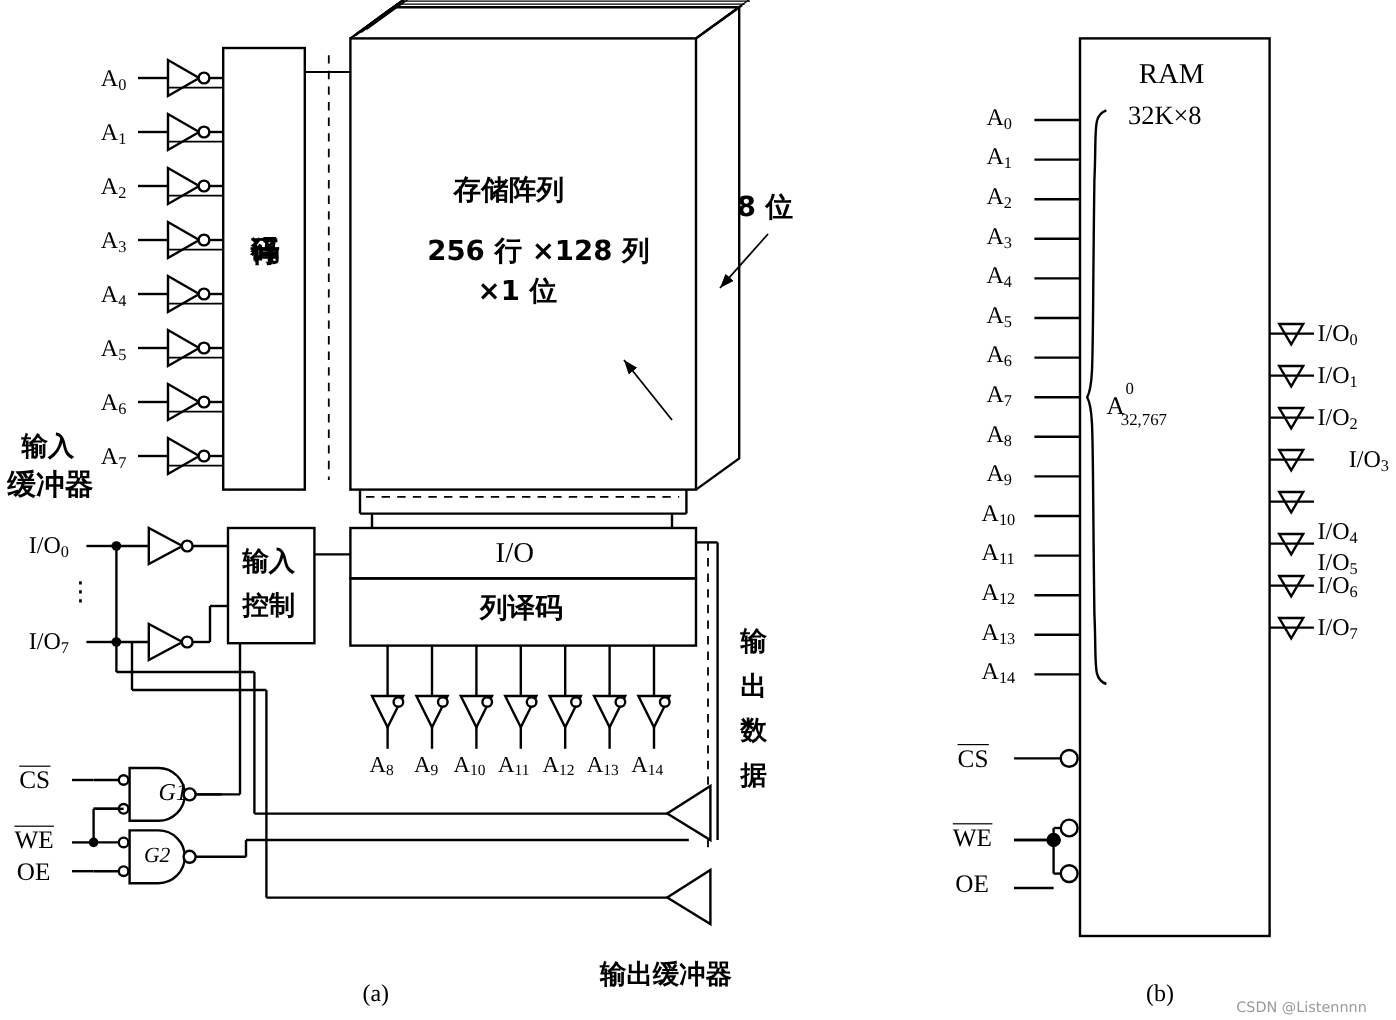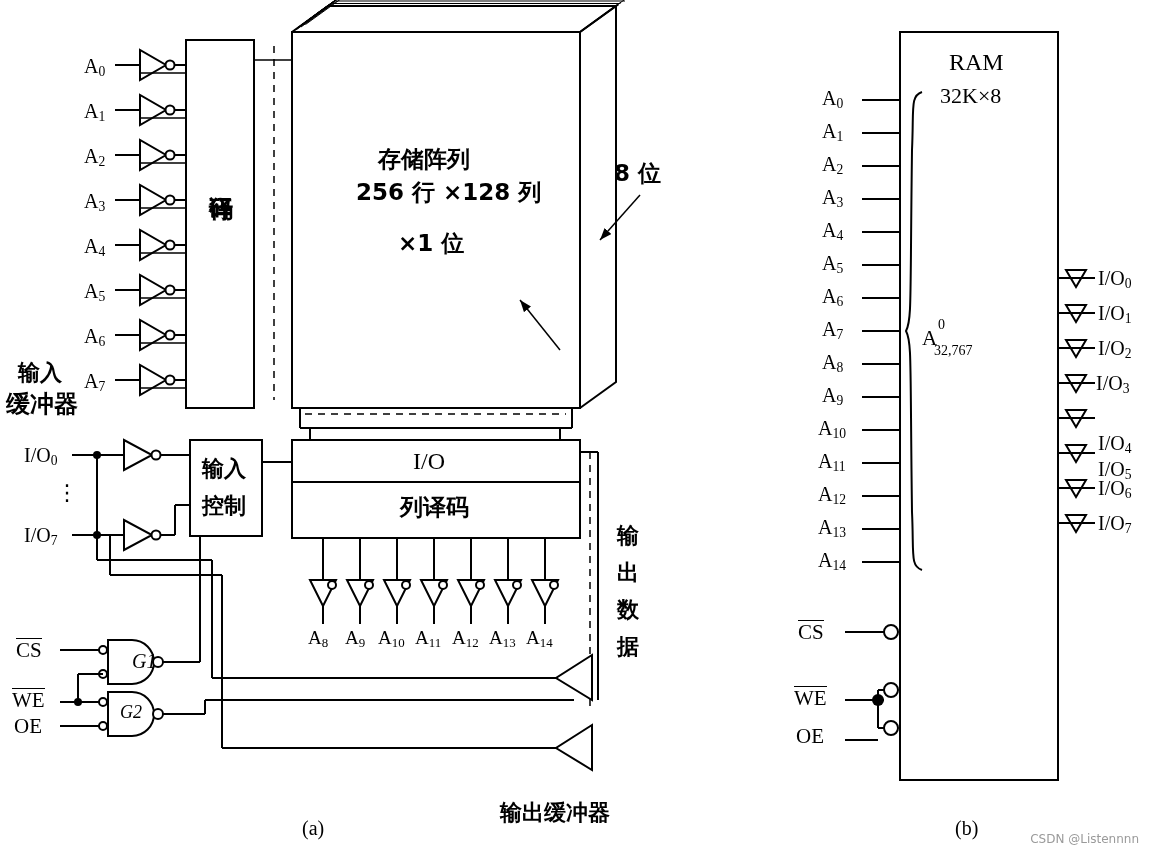--- a/index.html
+++ b/index.html
@@ -376,21 +376,21 @@
     <span>A<span class="sub">7</span></span>
   </div>
 
   <div class="lbl cn" style="left:206px; top:178px; font-size:24px; line-height:1.25; text-align:center; writing-mode:vertical-rl;">
     <span>行译码</span>
   </div>
 
   <div class="lbl cn" style="left:378px; top:148px; font-size:23px;">
     <span>存储阵列</span>
   </div>
-  <div class="lbl cn" style="left:356px; top:181px; font-size:23px;">
+  <div class="lbl cn" style="left:356px; top:199px; font-size:23px;">
     <span>256 行 ×128 列</span>
   </div>
   <div class="lbl cn" style="left:398px; top:232px; font-size:23px;">
     <span>×1 位</span>
   </div>
   <div class="lbl cn" style="left:614px; top:160px; font-size:23px; line-height:1.2;">
     <span>8 位</span>
   </div>
 
   <div class="lbl cn" style="left:18px; top:362px; font-size:22px;">
@@ -527,21 +527,21 @@
   <div class="lbl" style="left:934px; top:344px; font-size:14px;">
     <span>32,767</span>
   </div>
 
   <div class="lbl" style="left:1098px; top:268px; font-size:20px;">
     <span>I/O<span class="sub">0</span></span></div>
   <div class="lbl" style="left:1098px; top:303px; font-size:20px;">
     <span>I/O<span class="sub">1</span></span></div>
   <div class="lbl" style="left:1098px; top:338px; font-size:20px;">
     <span>I/O<span class="sub">2</span></span></div>
-  <div class="lbl" style="left:1096px; top:373px; font-size:20px;">
+  <div class="lbl" style="left:1124px; top:373px; font-size:20px;">
     <span>I/O<span class="sub">3</span></span></div>
   <div class="lbl" style="left:1098px; top:408px; font-size:20px;margin-top:25px;">
     <span>I/O<span class="sub">4</span></span></div>
   <div class="lbl" style="left:1098px; top:443px; font-size:20px;margin-top:16px;">
     <span>I/O<span class="sub">5</span></span></div>
   <div class="lbl" style="left:1098px; top:478px; font-size:20px;">
     <span>I/O<span class="sub">6</span></span></div>
   <div class="lbl" style="left:1098px; top:513px; font-size:20px;">
     <span>I/O<span class="sub">7</span></span></div>
 

